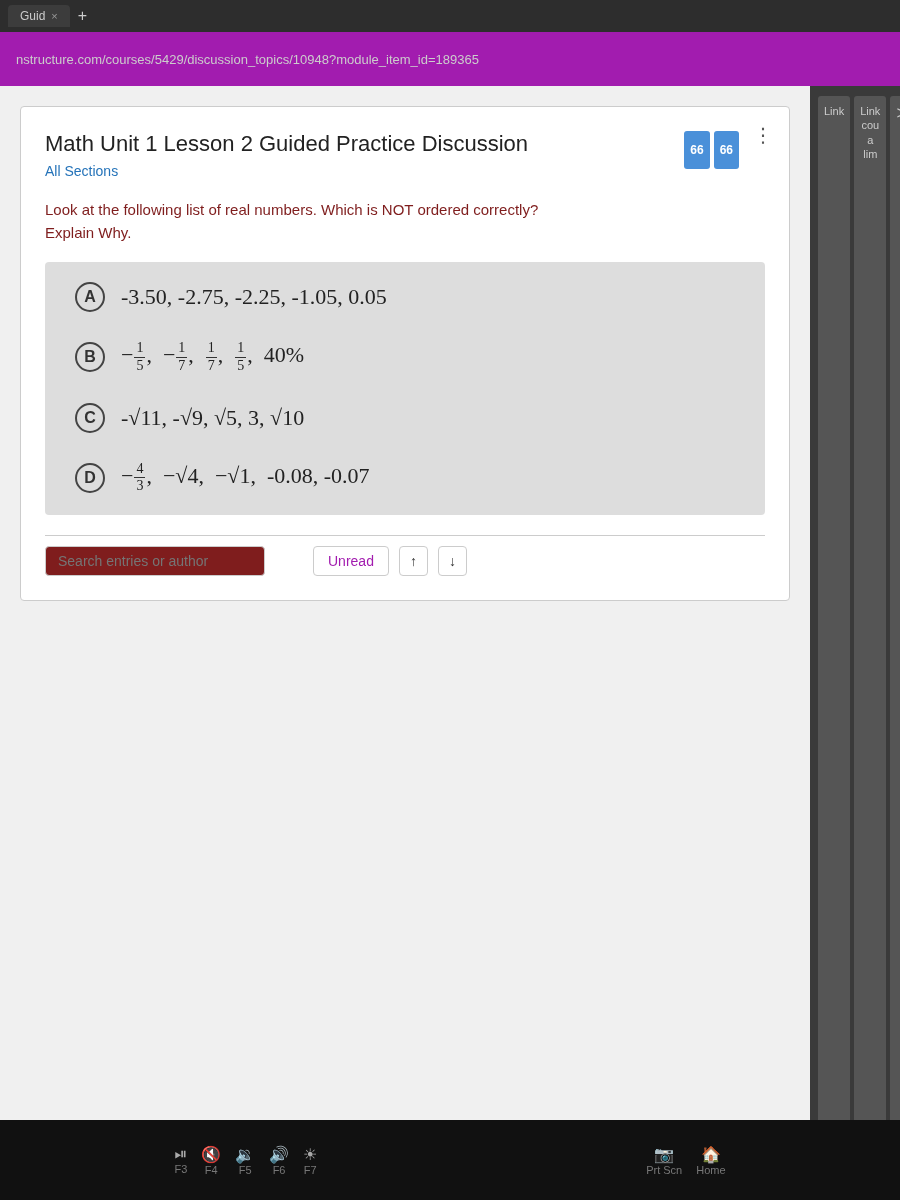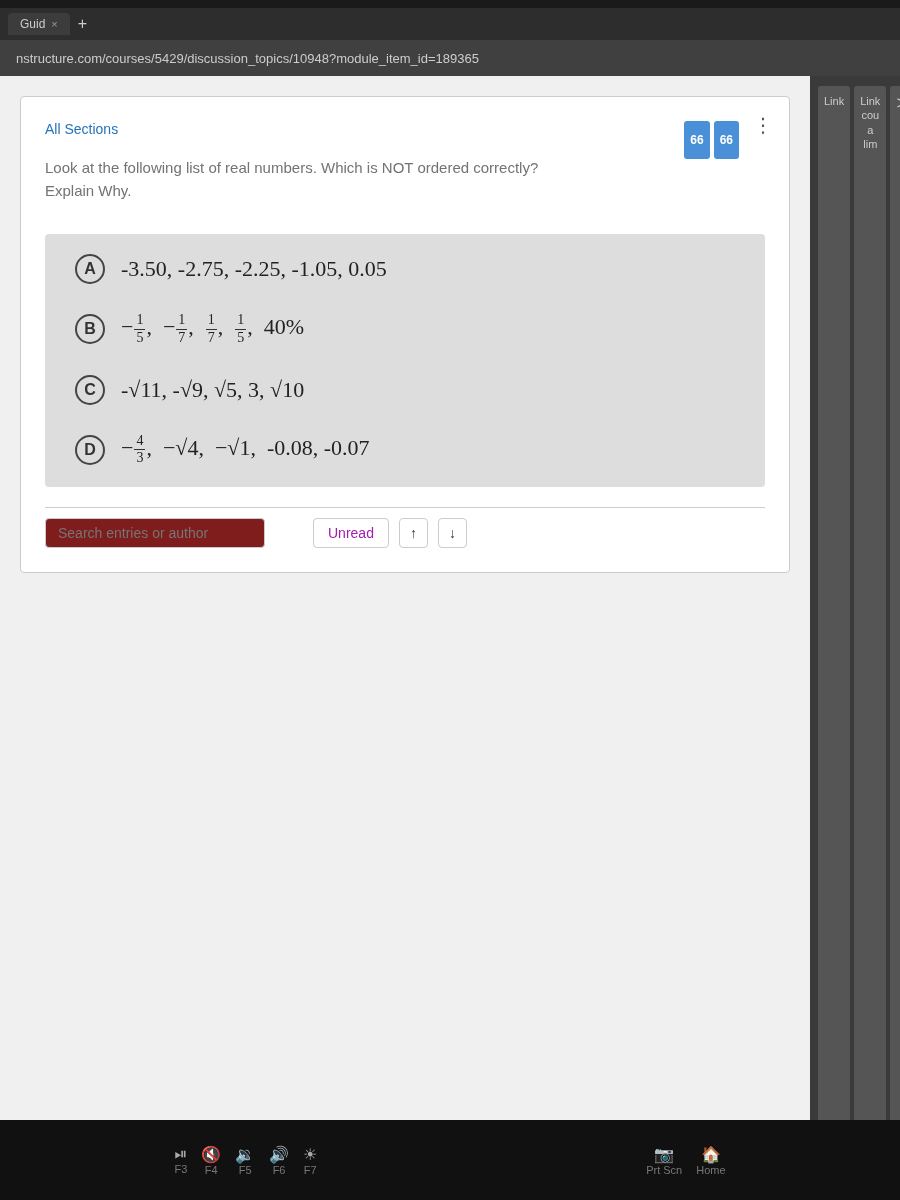--- a/index.html
+++ b/index.html
@@ -13,21 +13,20 @@
     }
 
     
     .browser-bar {
       background: #2d2d2d;
       height: 32px;
       display: flex;
       align-items: center;
       padding: 0 8px;
       gap: 8px;
-      margin-top: 8px;
     }
     .tab-active {
       background: #3c3c3c;
       color: #ccc;
       font-size: 12px;
       padding: 4px 12px;
       border-radius: 4px 4px 0 0;
       display: flex;
       align-items: center;
       gap: 6px;
@@ -37,22 +36,22 @@
       font-size: 11px;
       cursor: pointer;
     }
     .tab-add {
       color: #ccc;
       font-size: 16px;
       cursor: pointer;
     }
 
     .address-bar {
-      background: #404040;
-      height: 36px;
+      background: #a21caf;
+      height: 54px;
       display: flex;
       align-items: center;
       padding: 5px 16px;
     }
     .address-text {
       color: #ccc;
       font-size: 13px;
     }
 
     
@@ -112,22 +111,22 @@
 
     .all-sections {
       color: #2573b9;
       font-size: 14px;
       margin-bottom: 20px;
       cursor: pointer;
     }
 
     .prompt-text {
       font-size: 15px;
-      color: #737373;
-      margin-bottom: 32px;
+      color: #7f1d1d;
+      margin-bottom: 18px;
       line-height: 1.5;
     }
 
     
     .choices-area {
       background: #ddd;
       border-radius: 4px;
       padding: 20px 30px;
       margin-bottom: 20px;
     }
@@ -310,20 +309,21 @@
   <div class="content-panel">
     <div class="discussion-card">
 
       <div class="badge-container">
         <span class="badge">66</span>
         <span class="badge">66</span>
       </div>
 
       <div class="three-dots">⋮</div>
 
+      <div class="discussion-title">Math Unit 1 Lesson 2 Guided Practice Discussion</div>
       <div class="all-sections">All Sections</div>
 
       <div class="prompt-text">
         <span>Look at the following list of real numbers.  Which is NOT ordered correctly?</span><br>
         <span>Explain Why.</span>
       </div>
 
       <div class="choices-area">
 
         <div class="choice">

